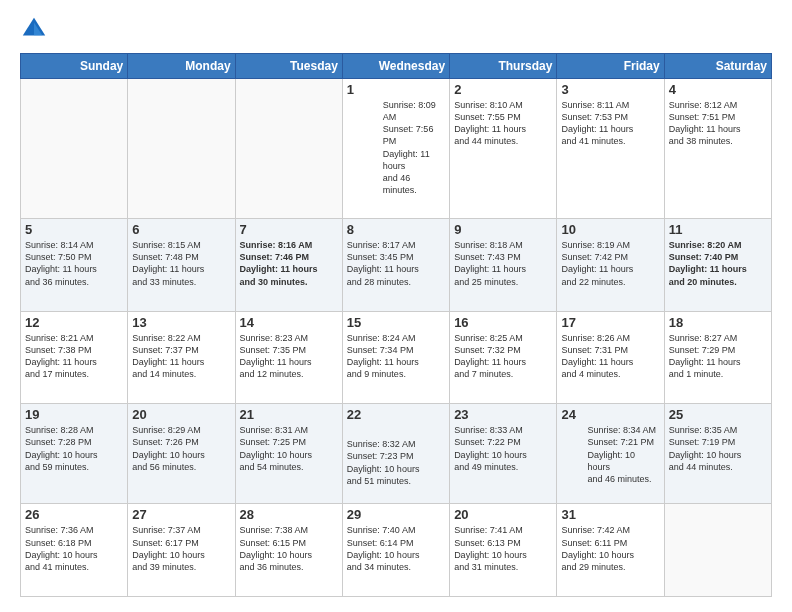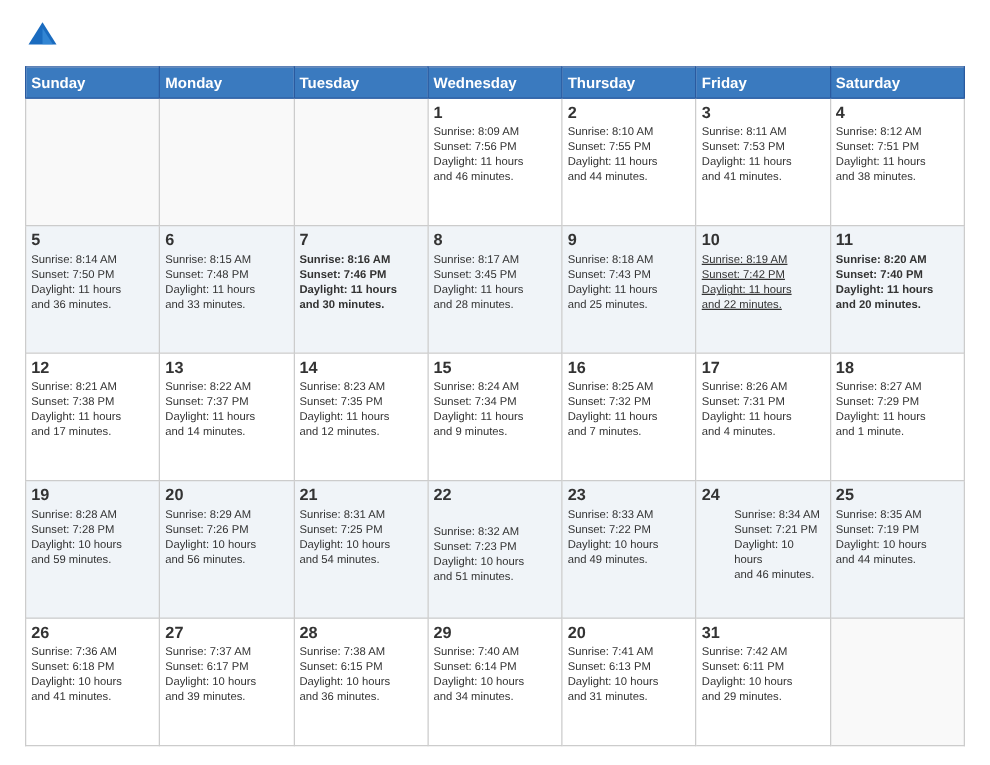--- a/index.html
+++ b/index.html
@@ -66,21 +66,21 @@
       border-collapse: collapse;
       width: 100%;
       table-layout: fixed;
     }
     .calendar th {
       background-color: #3a7abf;
       color: #fff;
       font-size: 12px;
       font-weight: bold;
       padding: 5px 4px;
-      text-align: left;
+      text-align: right;
       border: 1px solid #2a5a9f;
     }
     .calendar td {
       border: 1px solid #ccc;
       vertical-align: top;
       padding: 3px 4px;
       font-size: 9.5px;
       color: #333;
       height: 80px;
     }
@@ -131,21 +131,21 @@
           <th>Saturday</th>
         </tr>
     </thead>
     <tbody id="calendar-body">
     <tr>
           <td class="empty"></td>
           <td class="empty"></td>
           <td class="empty"></td>
           <td>
             <span class="day-num">1</span>
-            <div class="day-info" style="white-space: pre-line;">Sunrise: 8:09 AM
+            <div class="day-info" style="white-space: pre-line; margin-left: 36px;">Sunrise: 8:09 AM
 Sunset: 7:56 PM
 Daylight: 11 hours
 and 46 minutes.</div>
           </td>
           <td>
             <span class="day-num">2</span>
             <div class="day-info" style="white-space: pre-line;">Sunrise: 8:10 AM
 Sunset: 7:55 PM
 Daylight: 11 hours
 and 44 minutes.</div>
@@ -196,21 +196,21 @@
           </td>
           <td>
             <span class="day-num">9</span>
             <div class="day-info" style="white-space: pre-line;">Sunrise: 8:18 AM
 Sunset: 7:43 PM
 Daylight: 11 hours
 and 25 minutes.</div>
           </td>
           <td>
             <span class="day-num">10</span>
-            <div class="day-info" style="white-space: pre-line; text-decoration: underline;">Sunrise: 8:19 AM
+            <div class="day-info" style="white-space: pre-line;">Sunrise: 8:19 AM
 Sunset: 7:42 PM
 Daylight: 11 hours
 and 22 minutes.</div>
           </td>
           <td>
             <span class="day-num">11</span>
             <div class="day-info" style="white-space: pre-line; font-weight: bold;">Sunrise: 8:20 AM
 Sunset: 7:40 PM
 Daylight: 11 hours
 and 20 minutes.</div>

